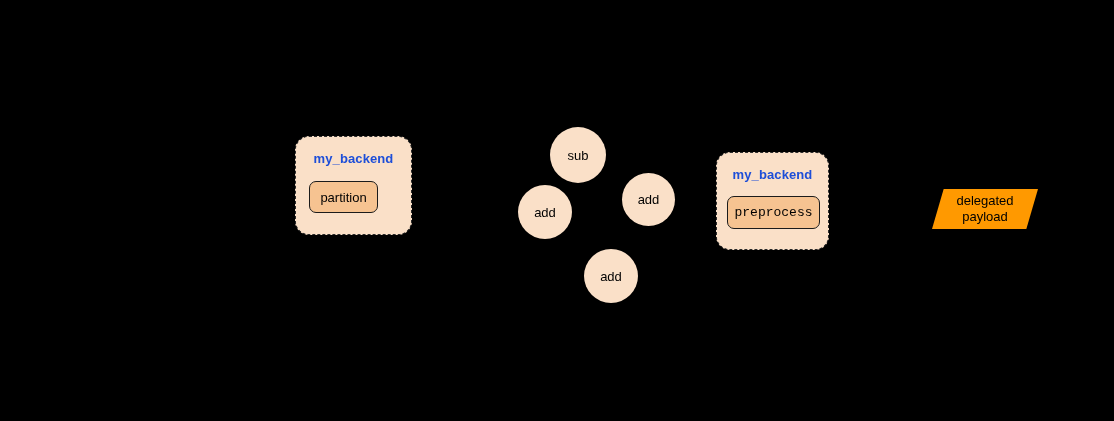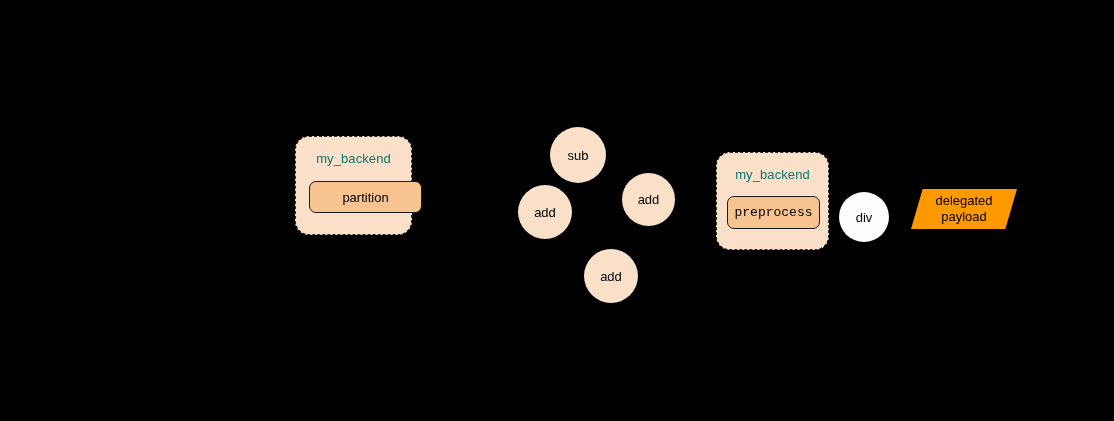--- a/index.html
+++ b/index.html
@@ -24,26 +24,27 @@
     position: absolute;
     box-sizing: border-box;
     background: #fae0c8;
     border: 1px dashed #2b2b2b;
     border-radius: 14px;
     display: flex;
     flex-direction: column;
     align-items: center;
   }
   .backend-label {
-    color: #0f766e;
+    color: #1d4ed8;
     font-size: 13px;
     line-height: 16px;
     white-space: nowrap;
     margin-top: 14px;
     letter-spacing: 0.1px;
+    font-weight: bold;
   }
   .backend-op {
     box-sizing: border-box;
     background: #f6c391;
     border: 1.4px solid #1b1b1b;
     border-radius: 7px;
     color: #000000;
     font-size: 13px;
     line-height: 15px;
     display: flex;
@@ -90,21 +91,21 @@
     clip-path: polygon(11% 0%, 100% 0%, 89% 100%, 0% 100%);
   }
   .payload-line { display: block; white-space: nowrap; }
 </style>
 </head>
 <body>
 
 <div id="canvas" style="width: 1114px; height: 421px; background: rgb(0, 0, 0);">
     <div class="backend-group" style="left: 295px; top: 136px; width: 117px; height: 99px; background: rgb(250, 224, 200); border-color: rgb(43, 43, 43);">
       <div class="backend-label">my_backend</div>
-      <div class="backend-op" style="position: absolute; left: 13px; top: 44px; width: 113px; height: 32px; background: rgb(246, 195, 145); border-color: rgb(27, 27, 27);">
+      <div class="backend-op" style="position: absolute; left: 13px; top: 44px; width: 69px; height: 32px; background: rgb(246, 195, 145); border-color: rgb(27, 27, 27);">
         <span>partition</span>
       </div>
     </div>
     <div class="backend-group" style="left: 716px; top: 152px; width: 113px; height: 98px; background: rgb(250, 224, 200); border-color: rgb(43, 43, 43);">
       <div class="backend-label">my_backend</div>
       <div class="backend-op" style="position: absolute; left: 10px; top: 43px; width: 93px; height: 33px; background: rgb(246, 195, 145); border-color: rgb(27, 27, 27); font-family: Liberation Mono, monospace;">
         <span>preprocess</span>
       </div>
     </div>
     <div class="node-circle fill-peach" style="left: 550px; top: 127px; width: 56px; height: 56px; background: rgb(250, 224, 200);">
@@ -112,20 +113,17 @@
     </div>
     <div class="node-circle fill-peach" style="left: 518px; top: 185px; width: 54px; height: 54px; background: rgb(250, 224, 200);">
       <span>add</span>
     </div>
     <div class="node-circle fill-peach" style="left: 622px; top: 173px; width: 53px; height: 53px; background: rgb(250, 224, 200);">
       <span>add</span>
     </div>
     <div class="node-circle fill-peach" style="left: 584px; top: 249px; width: 54px; height: 54px; background: rgb(250, 224, 200);">
       <span>add</span>
     </div>
-    <div class="node-circle fill-white" style="left: 839px; top: 192px; width: 50px; height: 50px; background: rgb(253, 253, 253);">
-      <span>div</span>
-    </div>
-    <div class="payload-shape" style="left: 911px; top: 189px; width: 106px; height: 40px; background: rgb(255, 153, 0);">
+    <div class="payload-shape" style="left: 932px; top: 189px; width: 106px; height: 40px; background: rgb(255, 153, 0);">
       <span class="payload-line">delegated</span>
       <span class="payload-line">payload</span>
     </div>
   </div>
 
 </body></html>

